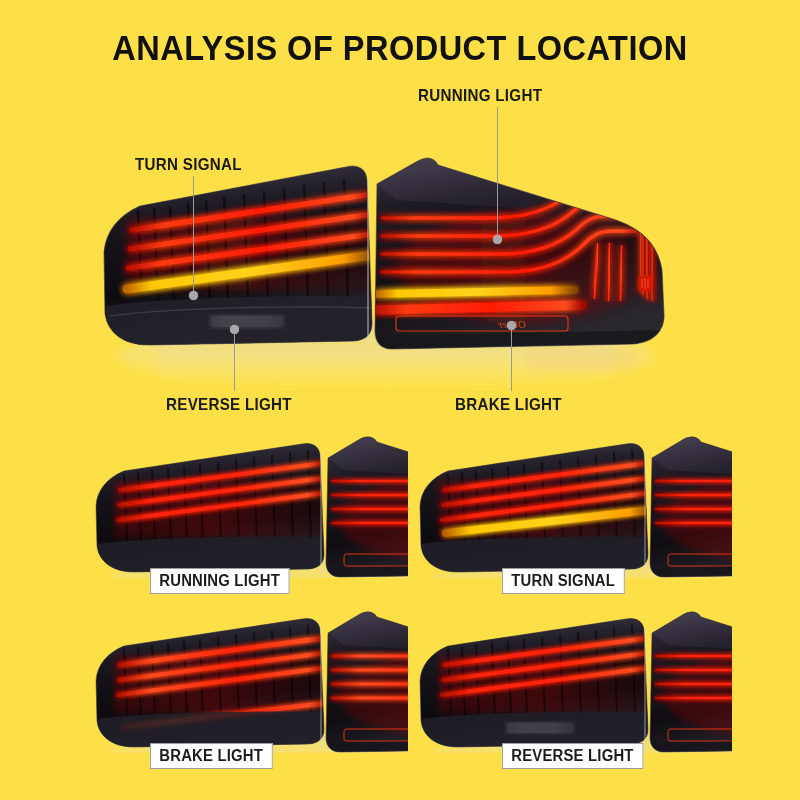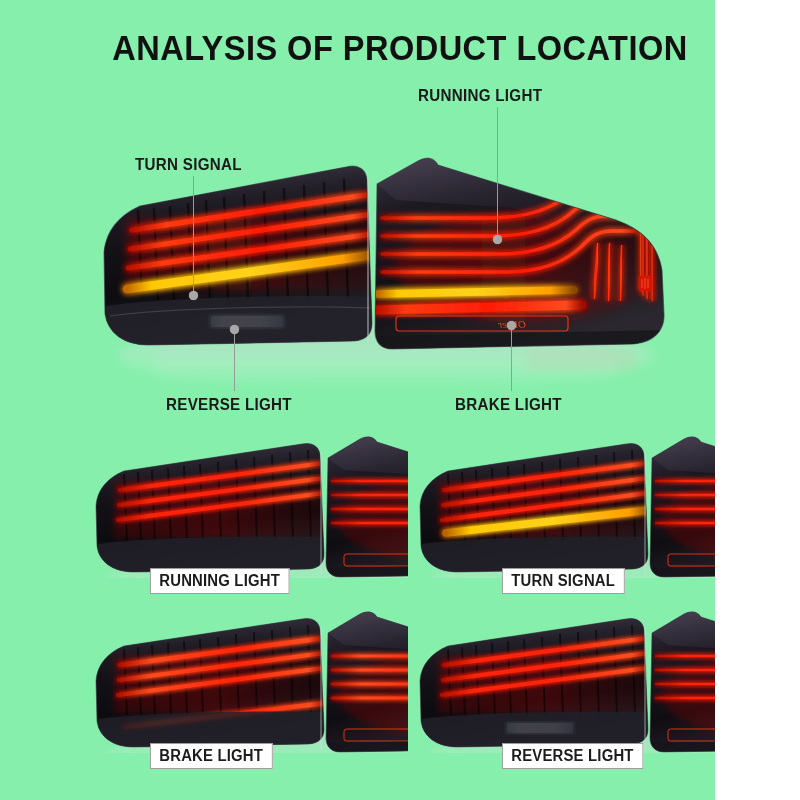--- a/index.html
+++ b/index.html
@@ -7,23 +7,23 @@
     margin: 0;
     padding: 0;
     background: #ffffff;
   }
   body {
     font-family: "Liberation Sans", sans-serif;
     -webkit-font-smoothing: antialiased;
   }
   #page {
     position: relative;
-    width: 715px;
+    width: 800px;
     height: 800px;
-    background: #86efac;
+    background: #fde047;
     overflow: hidden;
   }
 
   
   #page-title {
     position: absolute;
     left: 0;
     top: 28px;
     width: 800px;
     text-align: center;

